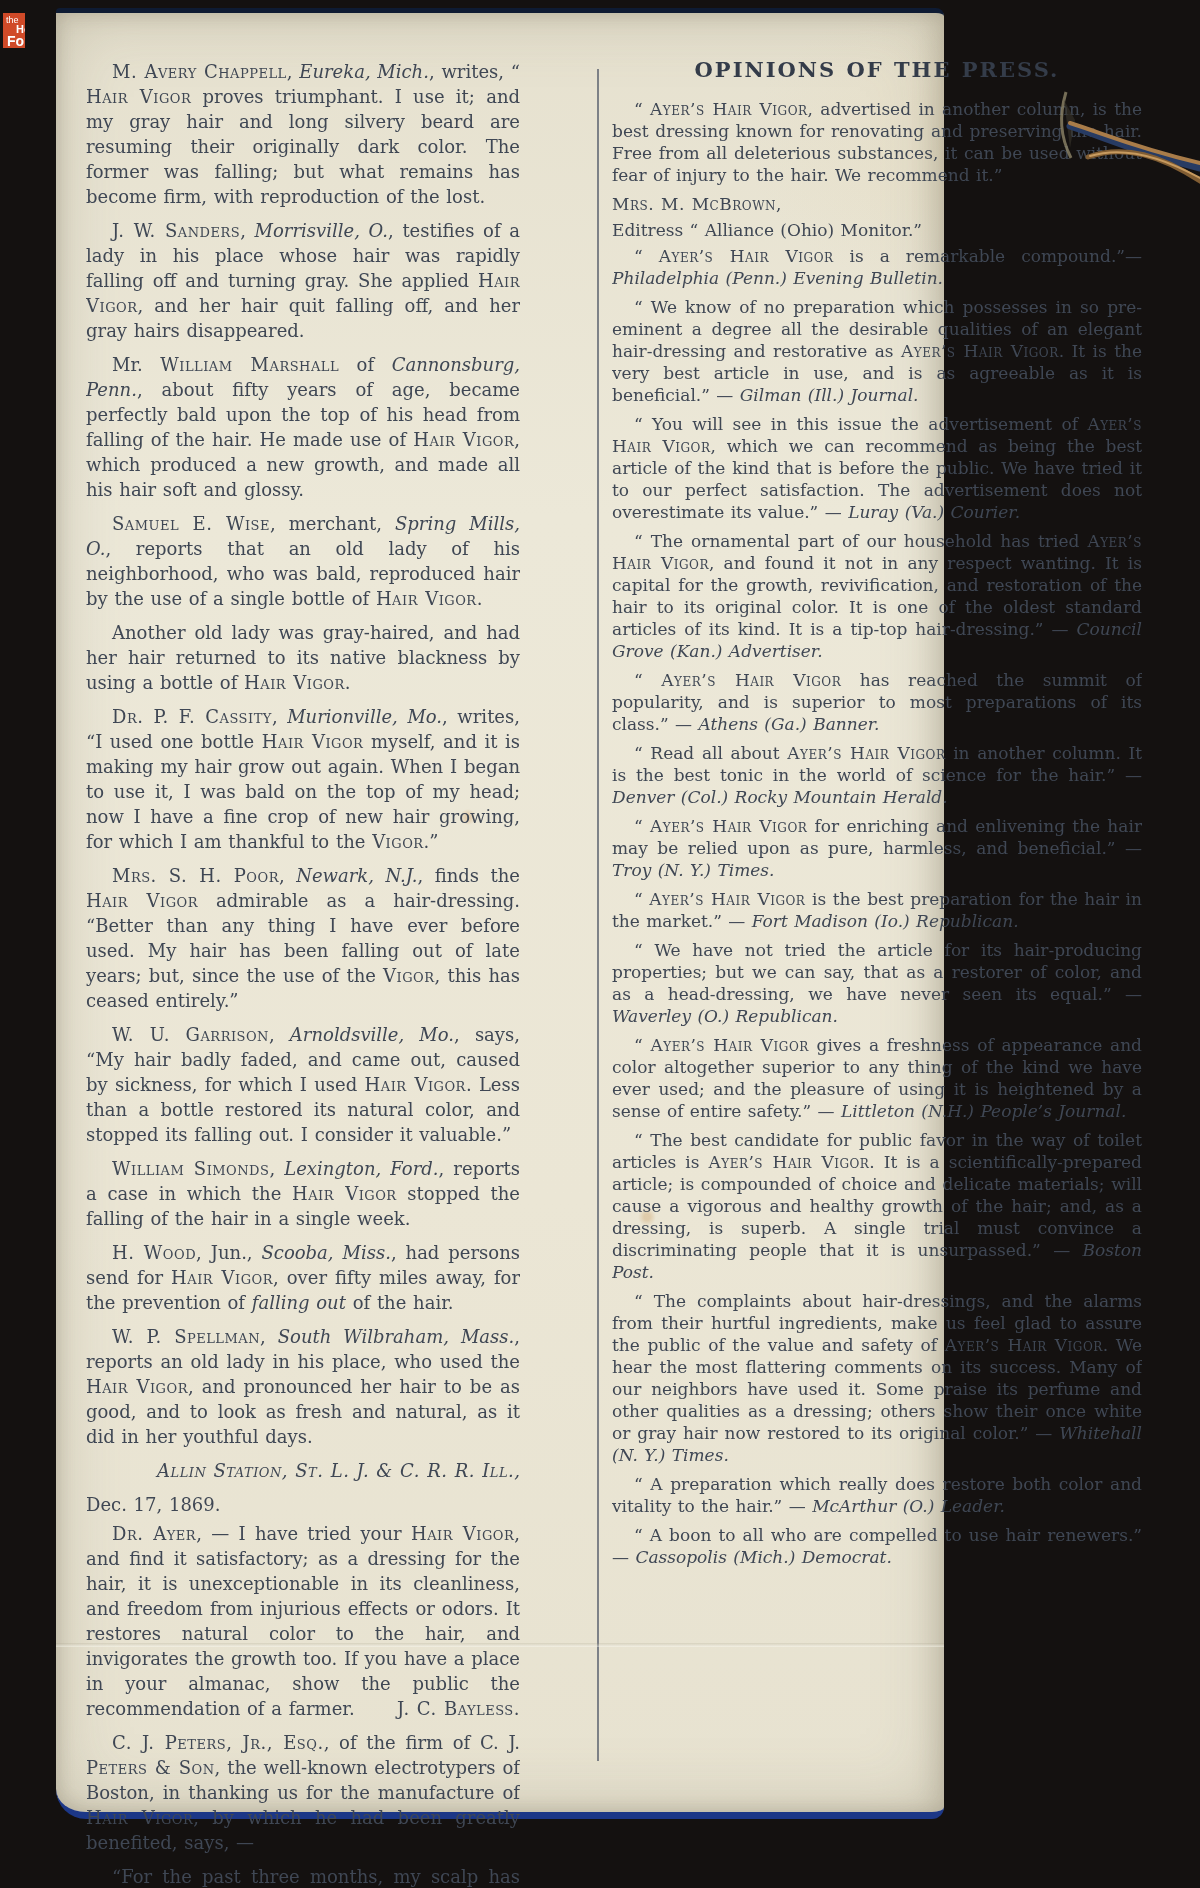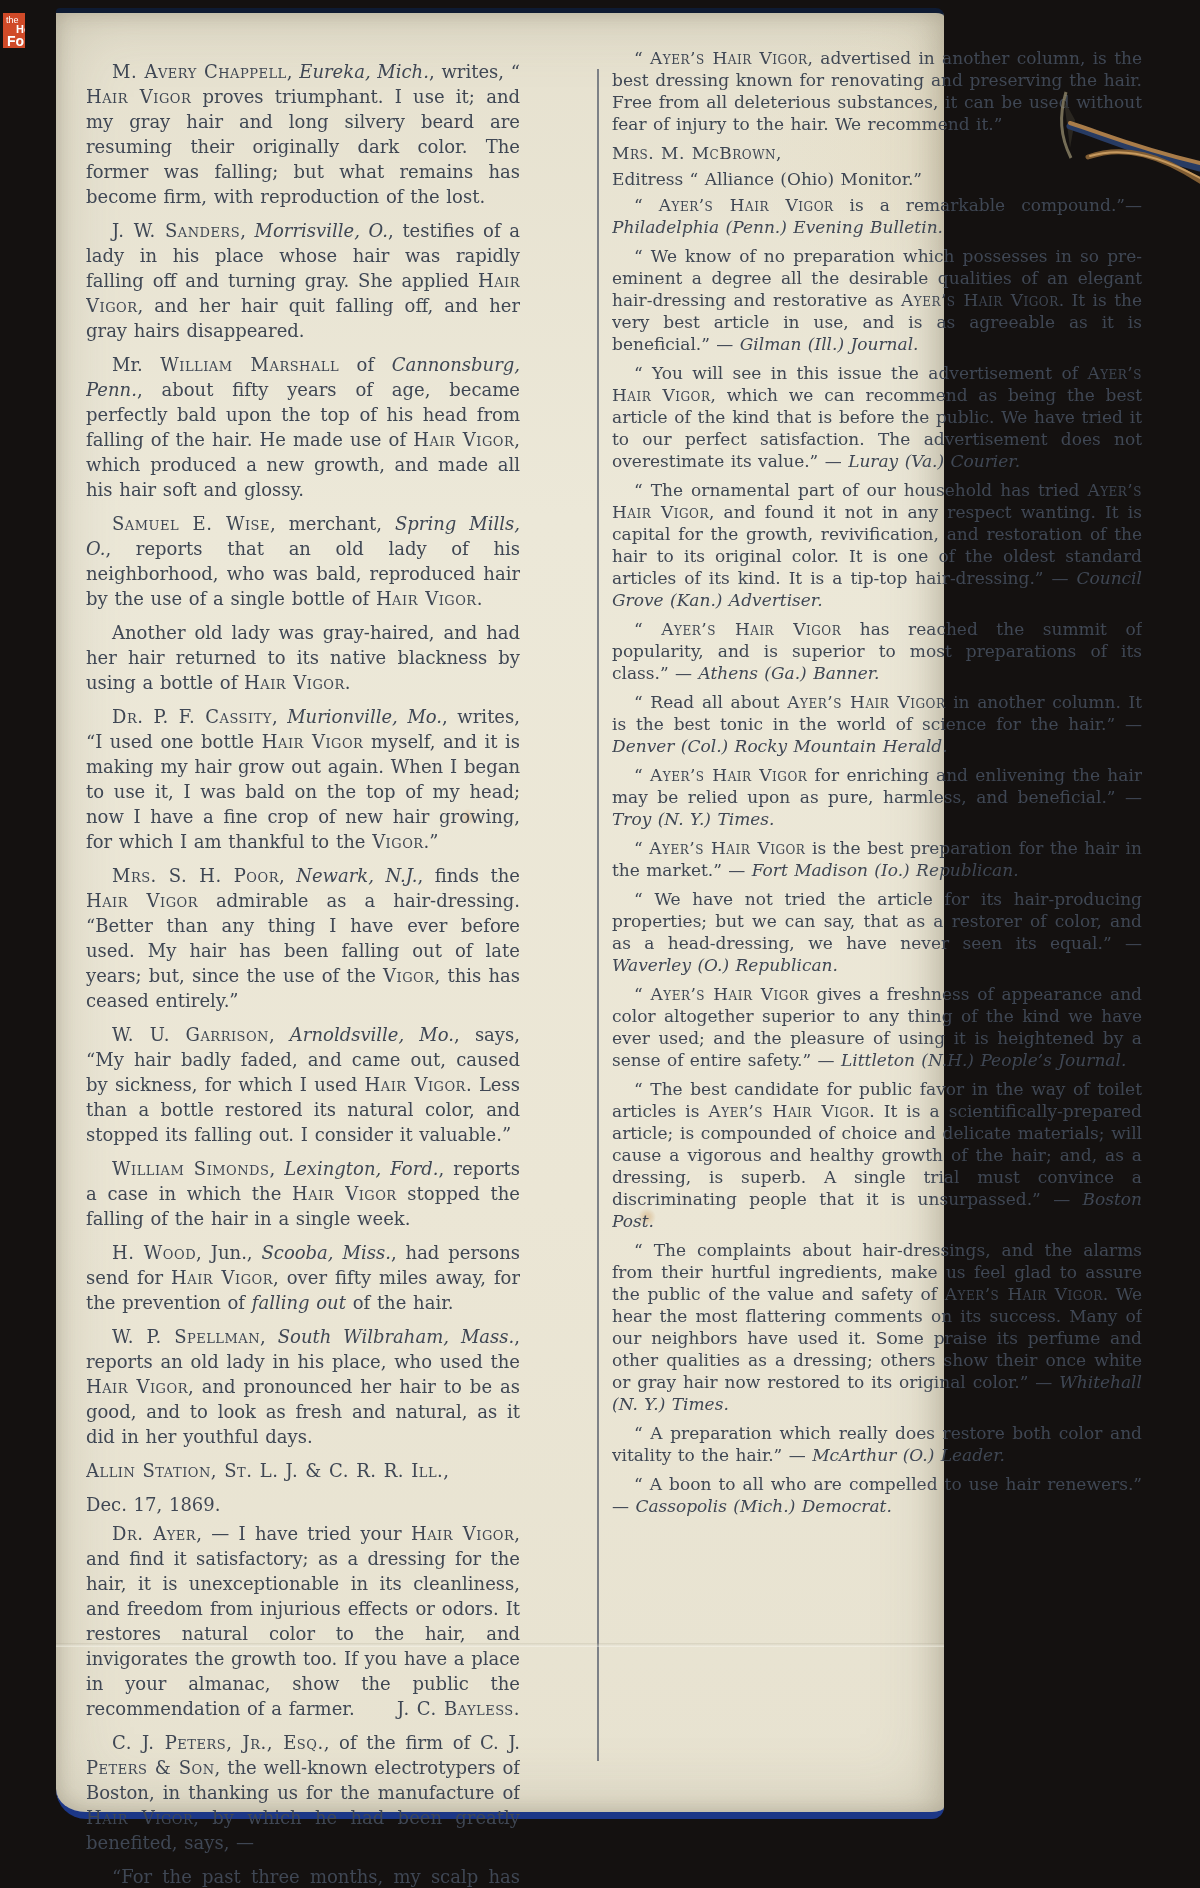--- a/index.html
+++ b/index.html
@@ -33,21 +33,21 @@
   .divider{position:absolute;left:541px;top:56px;width:2px;height:1692px;background:#59606e;opacity:.75;}
   .col-right{left:556px;top:34px;width:530px;}
   .press-heading{
     margin:10px 0 16px 0;text-align:center;
     font-size:21px;font-weight:bold;letter-spacing:2px;color:#343c49;
   }
   .col-body{font-size:17px;line-height:22px;}
   
   .para{margin:0 0 9px 0;text-align:justify;text-indent:26px;overflow:hidden;}
   .col-body .para{margin-bottom:7px;text-indent:22px;}
-  .para.p-c{text-align:left;text-indent:0;}
+  .para.p-c{text-align:right;text-indent:0;font-style:italic;}
   .para.p-r{text-indent:0;margin-bottom:4px;}
   .s-sc{font-variant:small-caps;letter-spacing:.5px;}
   .s-i{font-style:italic;}
   .sig{float:right;font-variant:small-caps;letter-spacing:.5px;}
   
   .hf-logo{
     position:absolute;left:3px;top:13px;width:22px;height:35px;
     background:#d04a28;color:#fff;
     font-family:"Liberation Sans","DejaVu Sans",sans-serif;
     line-height:1;overflow:hidden;
@@ -77,20 +77,21 @@
         <p class="para"><span class="s-sc">H. Wood</span><span class="s-n">, Jun., </span><span class="s-i">Scooba, Miss.</span><span class="s-n">, had persons send for </span><span class="s-sc">Hair Vigor</span><span class="s-n">, over fifty miles away, for the prevention of </span><span class="s-i">falling out</span><span class="s-n"> of the hair.</span></p>
         <p class="para"><span class="s-sc">W. P. Spellman</span><span class="s-n">, </span><span class="s-i">South Wilbraham, Mass.</span><span class="s-n">, reports an old lady in his place, who used the </span><span class="s-sc">Hair Vigor</span><span class="s-n">, and pronounced her hair to be as good, and to look as fresh and natural, as it did in her youthful days.</span></p>
         <p class="para p-c"><span class="s-sc">Allin Station, St. L. J. &amp; C. R. R. Ill.</span><span class="s-n">,</span></p>
         <p class="para p-r" style="padding-right: 46px;"><span class="s-n">Dec. 17, 1869.</span></p>
         <p class="para"><span class="s-sc">Dr. Ayer</span><span class="s-n">, — I have tried your </span><span class="s-sc">Hair Vigor</span><span class="s-n">, and find it satisfactory; as a dressing for the hair, it is unexceptionable in its cleanliness, and freedom from injurious effects or odors. It restores natural color to the hair, and invigorates the growth too. If you have a place in your almanac, show the public the recommendation of a farmer.</span><span class="sig">J. C. Bayless.</span></p>
         <p class="para"><span class="s-sc">C. J. Peters, Jr., Esq.</span><span class="s-n">, of the firm of C. J. </span><span class="s-sc">Peters &amp; Son</span><span class="s-n">, the well-known electrotypers of Boston, in thanking us for the manufacture of </span><span class="s-sc">Hair Vigor</span><span class="s-n">, by which he had been greatly benefited, says, —</span></p>
         <p class="para"><span class="s-n">“For the past three months, my scalp has itched incessantly, the pain and soreness from which were almost unendurable. I made three applications only of the </span></p>
       </div>
     <div class="divider"></div>
     <div class="col col-right">
+      <h1 class="press-heading">OPINIONS OF THE PRESS.</h1>
       <div class="col-body">
           <p class="para"><span class="s-n">“ </span><span class="s-sc">Ayer’s Hair Vigor</span><span class="s-n">, advertised in another column, is the best dressing known for renovating and preserving the hair. Free from all deleterious substances, it can be used without fear of injury to the hair. We recommend it.”</span></p>
           <p class="para p-r" style="padding-right: 70px;"><span class="s-sc">Mrs. M. McBrown</span><span class="s-n">,</span></p>
           <p class="para p-r" style="padding-right: 6px;"><span class="s-n">Editress “ Alliance (Ohio) Monitor.”</span></p>
           <p class="para"><span class="s-n">“ </span><span class="s-sc">Ayer’s Hair Vigor</span><span class="s-n"> is a remarkable compound.”—</span><span class="s-i">Philadelphia (Penn.) Evening Bulletin.</span></p>
           <p class="para"><span class="s-n">“ We know of no preparation which possesses in so pre-eminent a degree all the desirable qualities of an elegant hair-dressing and restorative as </span><span class="s-sc">Ayer’s Hair Vigor</span><span class="s-n">. It is the very best article in use, and is as agreeable as it is beneficial.” — </span><span class="s-i">Gilman (Ill.) Journal.</span></p>
           <p class="para"><span class="s-n">“ You will see in this issue the advertisement of </span><span class="s-sc">Ayer’s Hair Vigor</span><span class="s-n">, which we can recommend as being the best article of the kind that is before the public. We have tried it to our perfect satisfaction. The advertisement does not overestimate its value.” — </span><span class="s-i">Luray (Va.) Courier.</span></p>
           <p class="para"><span class="s-n">“ The ornamental part of our household has tried </span><span class="s-sc">Ayer’s Hair Vigor</span><span class="s-n">, and found it not in any respect wanting. It is capital for the growth, revivification, and restoration of the hair to its original color. It is one of the oldest standard articles of its kind. It is a tip-top hair-dressing.” — </span><span class="s-i">Council Grove (Kan.) Advertiser.</span></p>
           <p class="para"><span class="s-n">“ </span><span class="s-sc">Ayer’s Hair Vigor</span><span class="s-n"> has reached the summit of popularity, and is superior to most preparations of its class.” — </span><span class="s-i">Athens (Ga.) Banner.</span></p>
           <p class="para"><span class="s-n">“ Read all about </span><span class="s-sc">Ayer’s Hair Vigor</span><span class="s-n"> in another column. It is the best tonic in the world of science for the hair.” — </span><span class="s-i">Denver (Col.) Rocky Mountain Herald.</span></p>

